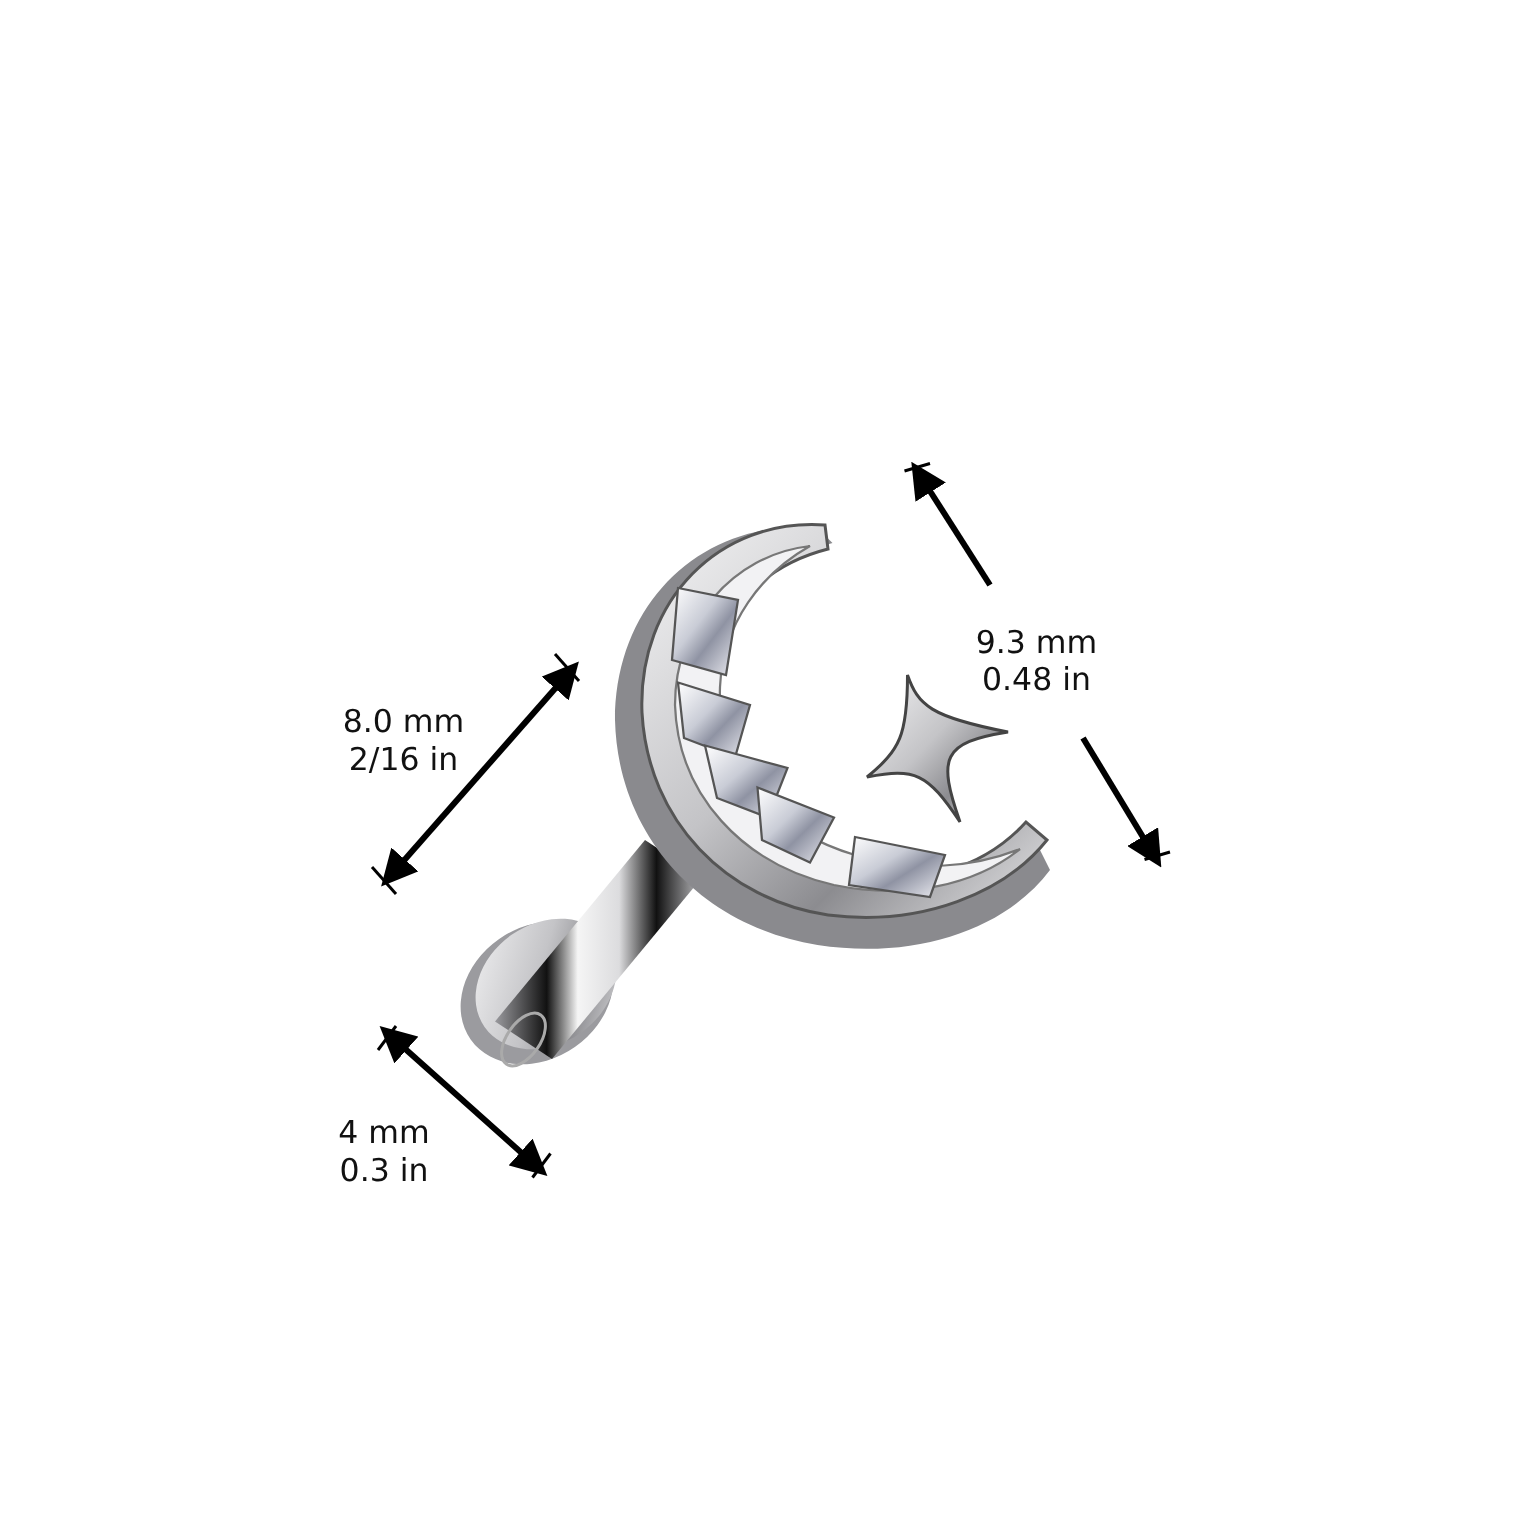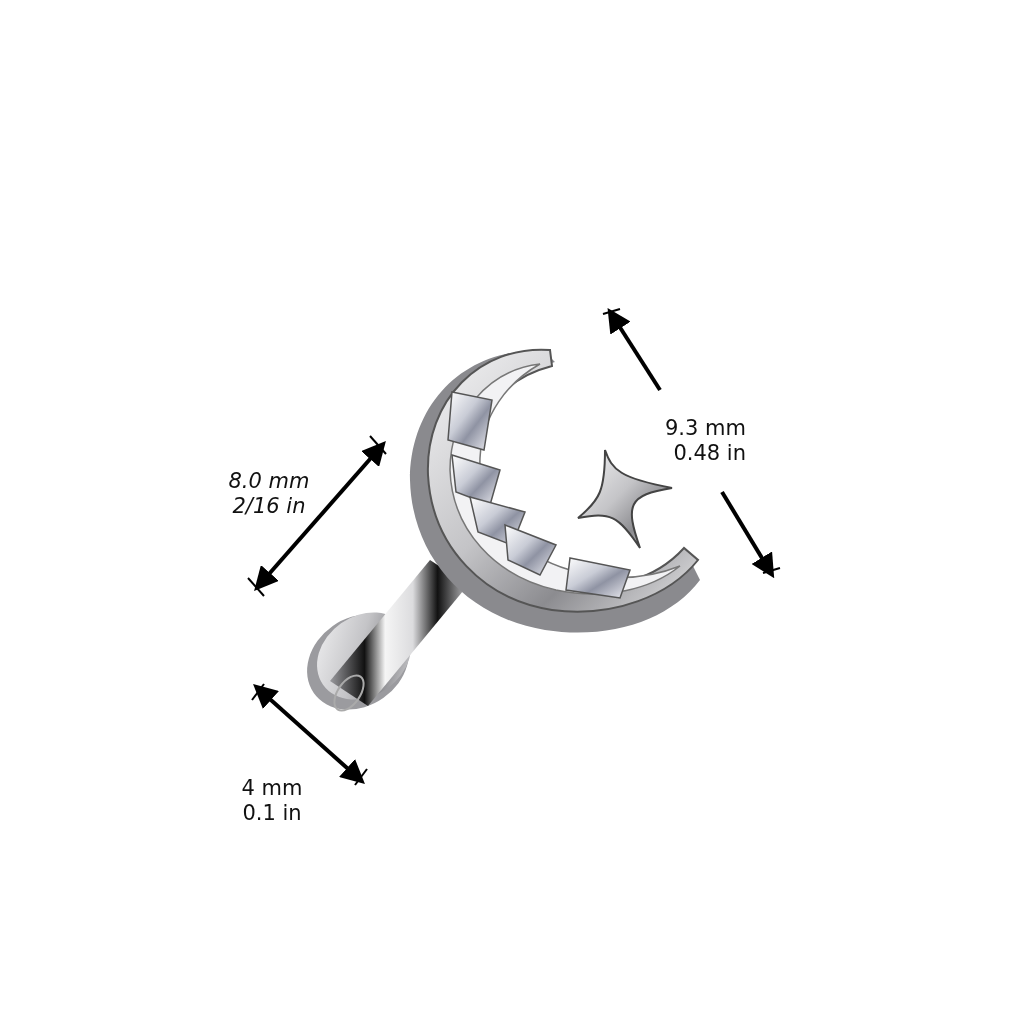--- a/index.html
+++ b/index.html
@@ -77,26 +77,26 @@
     <line x1="603" y1="314" x2="620" y2="309" stroke="#000" stroke-width="2"></line>
     <line x1="763" y1="573" x2="780" y2="568" stroke="#000" stroke-width="2"></line>
   </g>
   <g>
     <line x1="262" y1="692" x2="356" y2="776" stroke="#000" stroke-width="4" marker-start="url(#ah)" marker-end="url(#ah)"></line>
     <line x1="252" y1="700" x2="264" y2="684" stroke="#000" stroke-width="2"></line>
     <line x1="355" y1="785" x2="367" y2="769" stroke="#000" stroke-width="2"></line>
   </g>
 </svg>
 
-<div class="label" style="left:214px; top:469px; width:110px;font-style:italic;">
+<div class="label" style="left:214px; top:469px; width:110px;">
   <span>8.0 mm</span>
   <span>2/16 in</span>
 </div>
 
-<div class="label" style="left:636px; top:416px; width:110px;text-align:right;">
+<div class="label" style="left:636px; top:416px; width:110px;">
   <span>9.3 mm</span>
   <span>0.48 in</span>
 </div>
 
-<div class="label" style="left:222px; top:743px; width:100px;margin-top:33px;">
+<div class="label" style="left:206px; top:743px; width:100px;">
   <span>4 mm</span>
-  <span>0.1 in</span>
+  <span>0.3 in</span>
 </div>
 
 </body></html>

